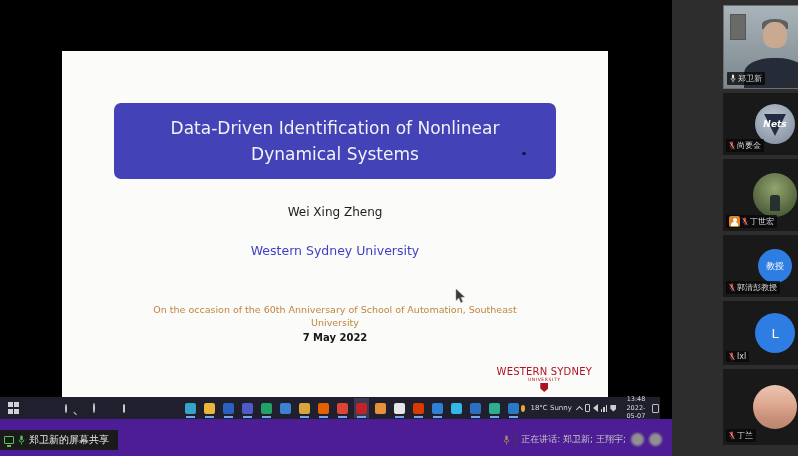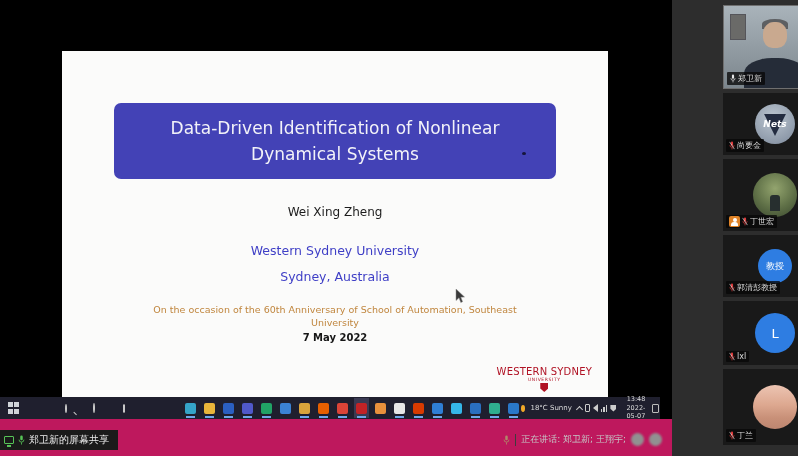--- a/index.html
+++ b/index.html
@@ -62,21 +62,21 @@
     border-right:5px solid #ccc; }
   .net { display:flex; align-items:flex-end; gap:1px; }
   .net b { width:1.5px; background:#ccc; } .net b:nth-child(1){height:3px;}
   .net b:nth-child(2){height:5px;} .net b:nth-child(3){height:7px;}
   .shield { width:6px; height:7px; background:#ccc;
     clip-path:polygon(0 0,100% 0,100% 60%,50% 100%,0 60%); }
   .clock { text-align:right; font-size:6.5px; line-height:1.35; color:#ddd; }
   .notif { width:9px; height:9px; border:1px solid #bbb; border-radius:1px; margin-left:2px; }
 
   
-  #bottom-bar { position:absolute; left:0; top:419px; width:672px; height:37px; background:#be185d; }
+  #bottom-bar { position:absolute; left:0; top:419px; width:672px; height:37px; background:#4c1d95; }
   .share-chip { position:absolute; left:0; top:11px; height:20px; background:#1a1a1a;
     display:flex; align-items:center; gap:4px; padding:0 9px 0 4px; color:#ececec; font-size:10px; }
   .monitor-ic { width:10px; height:8px; border:1.2px solid #57c457; border-radius:1px; position:relative; }
   .monitor-ic::after { content:''; position:absolute; left:2px; top:8px; width:4px; height:1.5px; background:#57c457; }
   .speaking { position:absolute; right:10px; top:14px; display:flex; align-items:center; gap:5px;
     color:#c6c6c6; font-size:9px; }
   .vsep { width:1px; height:12px; background:#3d3d3d; }
   .blur-avatar { width:13px; height:13px; border-radius:50%; background:#919191; filter:blur(1px); }
 
   
@@ -136,21 +136,20 @@
 
 
   <div id="slide">
     <div class="title-box">
       <span>Data-Driven Identification of Nonlinear</span>
       <span>Dynamical Systems</span>
       <span class="pointer-dot"></span>
     </div>
     <div class="slide-line author">Wei Xing Zheng</div>
     <div class="slide-line affil1">Western Sydney University</div>
-    <div class="slide-line affil2">Sydney, Australia</div>
     <div class="slide-line occasion">
       <span>On the occasion of the 60th Anniversary of School of Automation, Southeast</span><br>
       <span>University</span>
     </div>
     <div class="slide-line s-date">7 May 2022</div>
     <div class="wsu-logo">
       <div class="l1">WESTERN SYDNEY</div>
       <div class="l2">UNIVERSITY</div>
       <div class="wsu-shield"></div>
     </div>

